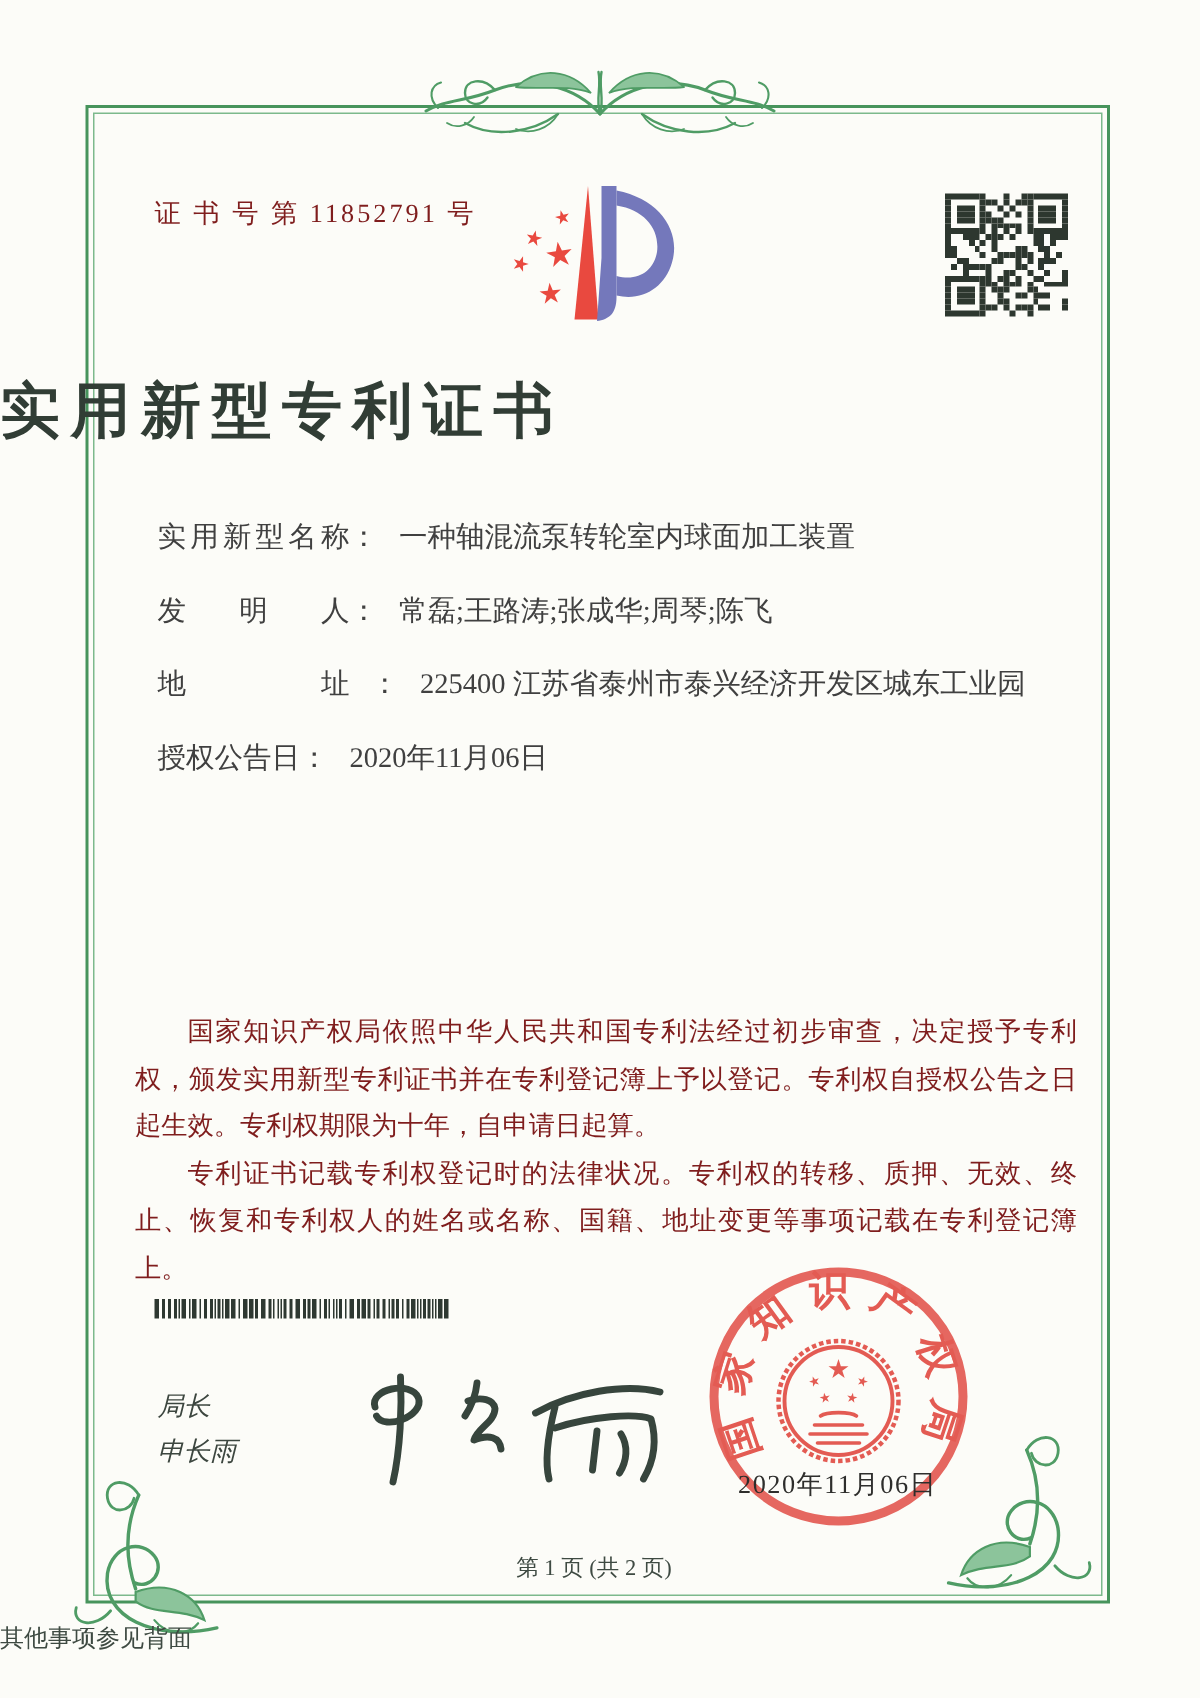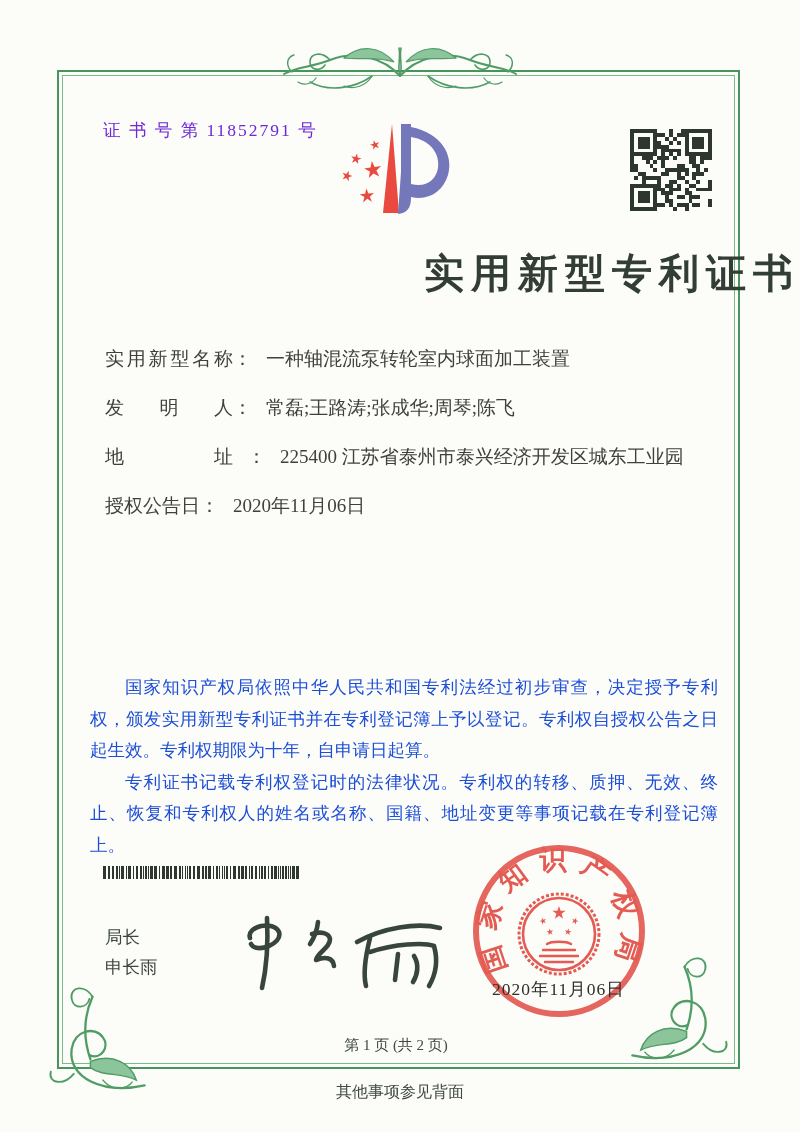--- a/index.html
+++ b/index.html
@@ -9,57 +9,57 @@
     font-family:"Liberation Serif","DejaVu Serif",serif;
     color:#3f4a43;overflow:hidden;
   }
   .abs{position:absolute;}
 
   
   .frame{left:57px;top:70px;width:679px;height:995px;border:2px solid #47945c;}
   .frame-inner{position:absolute;inset:3px;border:1px solid #7cb98c;}
 
   
-  .cert-no{left:103px;top:118px;font-size:17.5px;letter-spacing:2px;color:#6d28d9;}
+  .cert-no{left:103px;top:130px;font-size:17.5px;letter-spacing:2px;color:#7f1d1d;}
   .logo{left:335px;top:112px;}
   .qr{left:630px;top:129px;width:82px;height:82px;display:grid;
       grid-template-columns:repeat(21,1fr);grid-template-rows:repeat(21,1fr);}
   .qr div{background:transparent;}
   .qr div.d{background:#2d372f;}
 
-  .title{left:0;top:246px;width:800px;text-align:right;font-size:40px;
+  .title{left:0;top:246px;width:800px;text-align:left;font-size:40px;
          font-weight:600;letter-spacing:7px;color:#313d35;}
 
   
   .fields{left:105px;top:347px;width:600px;font-size:19px;color:#404040;}
   .frow{line-height:24px;margin-bottom:25px;white-space:nowrap;}
   .flabel{display:inline-block;width:128px;text-align:justify;text-align-last:justify;}
   .colon{display:inline-block;margin-right:14px;}
   .grant{display:flex;}
   .grant .pair1{min-width:281px;}
 
   
   .bodytext{left:90px;top:672px;width:628px;font-size:17.5px;line-height:31.5px;
-            color:#1d4ed8;text-align:justify;}
+            color:#7f1d1d;text-align:justify;}
   .bodytext p{margin:0;text-indent:2em;}
 
   
   .barcode{left:103px;top:866px;width:201px;height:13px;display:flex;align-items:stretch;}
   .barcode div{background:#2e3831;}
 
-  .signer{left:105px;top:922px;font-size:17.5px;color:#3c463f;font-family:"Liberation Sans","DejaVu Sans",sans-serif;}
+  .signer{left:105px;top:922px;font-size:17.5px;color:#3c463f;font-family:"Liberation Sans","DejaVu Sans",sans-serif;font-style:italic;}
   .signer div{line-height:30px;}
   .signature{left:222px;top:886px;}
 
   
   .seal{left:469px;top:841px;width:180px;height:180px;}
   .seal-date{left:492px;top:977px;font-size:17.5px;color:#2e2e2c;letter-spacing:1px;z-index:5;}
 
   .page-note{left:0;top:1036px;width:792px;text-align:center;font-size:15px;color:#3e4a42;}
-  .back-note{left:0;top:1082px;width:800px;text-align:center;font-size:16px;color:#3e4a42;}
+  .back-note{left:0;top:1082px;width:800px;text-align:left;font-size:16px;color:#3e4a42;}
 
   .ornament{pointer-events:none;}
 </style>
 </head>
 <body>
 
 <div class="abs frame">
   <div class="frame-inner"></div>
 </div>
 

